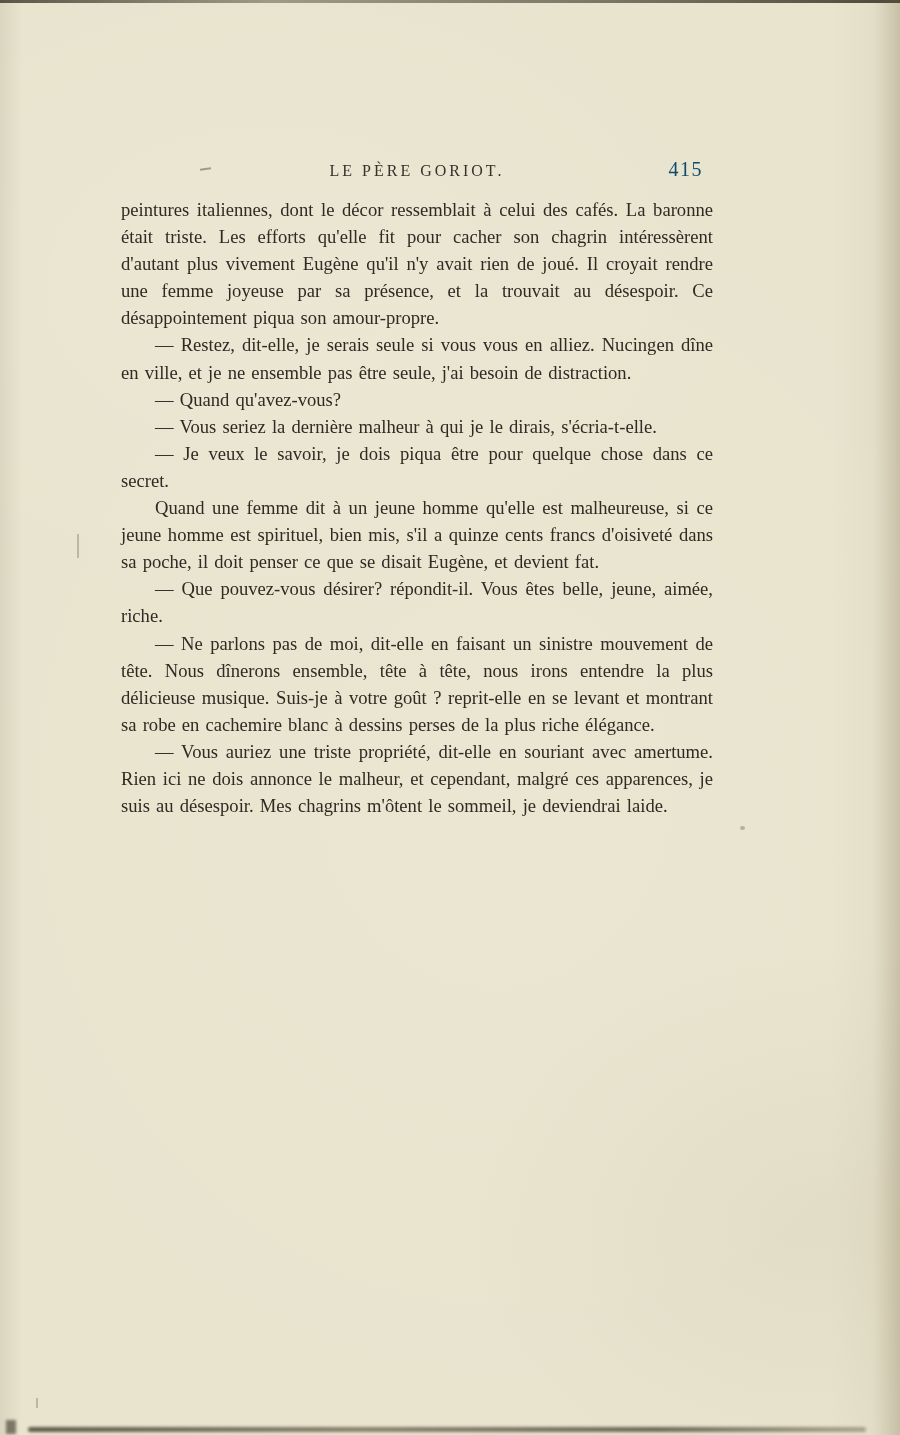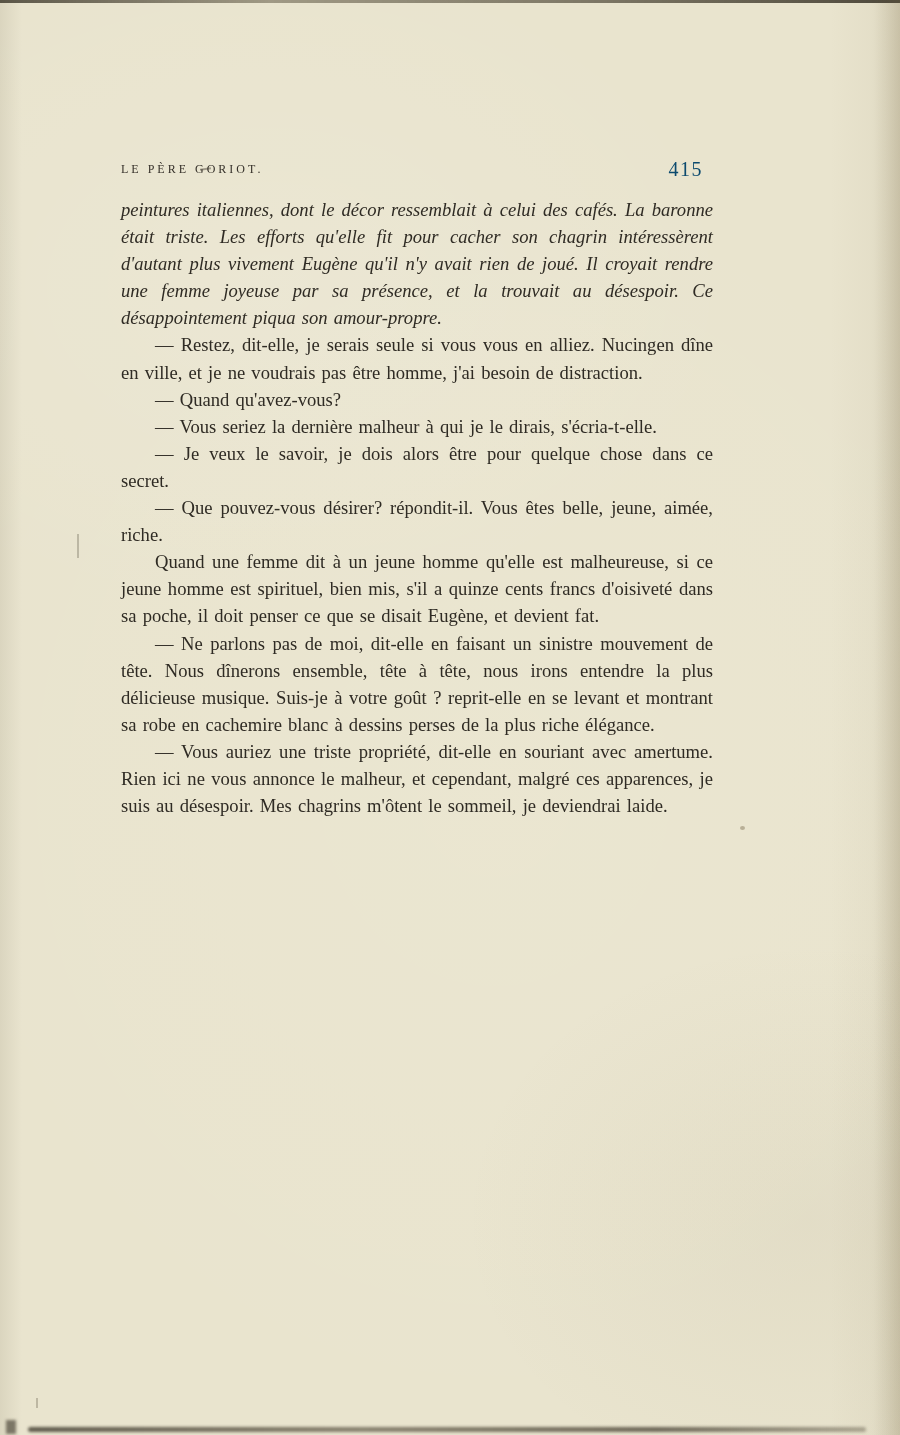--- a/index.html
+++ b/index.html
@@ -70,21 +70,22 @@
 
     .running-head {
       position: absolute;
       left: 121px;
       top: 158px;
       width: 592px;
       height: 28px;
     }
     .running-title {
       display: block;
-      font-size: 12px;
+      text-align: center;
+      font-size: 16px;
       letter-spacing: 3px;
       color: #36312a;
       padding-top: 4px;
     }
     .page-number {
       position: absolute;
       right: 10px;
       top: 0;
       font-size: 20px;
       letter-spacing: 1.5px;
@@ -102,21 +103,20 @@
       text-align: justify;
       text-rendering: optimizeLegibility;
     }
     .para {
       margin: 0;
       text-indent: 34px;
       word-spacing: 1.5px;
     }
     .para.no-indent {
       text-indent: 0;
-      font-style: italic;
     }
 
     
     .artifact-dash {
       position: absolute;
       left: 200px;
       top: 168px;
       width: 11px;
       height: 2px;
       background: rgba(70,62,48,0.45);
@@ -166,21 +166,21 @@
 <div class="artifact-dot"></div>
 <div class="artifact-bottom-tick"></div>
 
 <div class="running-head">
   <span class="running-title">LE PÈRE GORIOT.</span>
   <span class="page-number">415</span>
 </div>
 
 <div class="text-block">
   <p class="para no-indent">peintures italiennes, dont le décor ressemblait à celui des cafés. La baronne était triste. Les efforts qu'elle fit pour cacher son chagrin intéressèrent d'autant plus vivement Eugène qu'il n'y avait rien de joué. Il croyait rendre une femme joyeuse par sa présence, et la trouvait au désespoir. Ce désappointement piqua son amour-propre.</p>
-  <p class="para">— Restez, dit-elle, je serais seule si vous vous en alliez. Nucingen dîne en ville, et je ne voudrais pas être homme, j'ai besoin de distraction.</p>
+  <p class="para">— Restez, dit-elle, je serais seule si vous vous en alliez. Nucingen dîne en ville, et je ne ensemble pas être seule, j'ai besoin de distraction.</p>
   <p class="para">— Quand qu'avez-vous?</p>
   <p class="para">— Vous seriez la dernière malheur à qui je le dirais, s'écria-t-elle.</p>
-  <p class="para">— Je veux le savoir, je dois alors être pour quelque chose dans ce secret.</p>
+  <p class="para">— Je veux le savoir, je dois piqua être pour quelque chose dans ce secret.</p>
+  <p class="para">Quand une femme dit à un jeune homme qu'elle est malheureuse, si ce jeune homme est spirituel, bien mis, s'il a quinze cents francs d'oisiveté dans sa poche, il doit penser ce que se disait Eugène, et devient fat.</p>
   <p class="para">— Que pouvez-vous désirer? répondit-il. Vous êtes belle, jeune, aimée, riche.</p>
-  <p class="para">Quand une femme dit à un jeune homme qu'elle est malheureuse, si ce jeune homme est spirituel, bien mis, s'il a quinze cents francs d'oisiveté dans sa poche, il doit penser ce que se disait Eugène, et devient fat.</p>
   <p class="para">— Ne parlons pas de moi, dit-elle en faisant un sinistre mouvement de tête. Nous dînerons ensemble, tête à tête, nous irons entendre la plus délicieuse musique. Suis-je à votre goût&nbsp;? reprit-elle en se levant et montrant sa robe en cachemire blanc à dessins perses de la plus riche élégance.</p>
-  <p class="para">— Vous auriez une triste propriété, dit-elle en souriant avec amertume. Rien ici ne vous annonce le malheur, et cependant, malgré ces apparences, je suis au désespoir. Mes chagrins m'ôtent le sommeil, je deviendrai laide.</p>
+  <p class="para">— Vous auriez une triste propriété, dit-elle en souriant avec amertume. Rien ici ne dois annonce le malheur, et cependant, malgré ces apparences, je suis au désespoir. Mes chagrins m'ôtent le sommeil, je deviendrai laide.</p>
 </div>
 
 </body></html>

